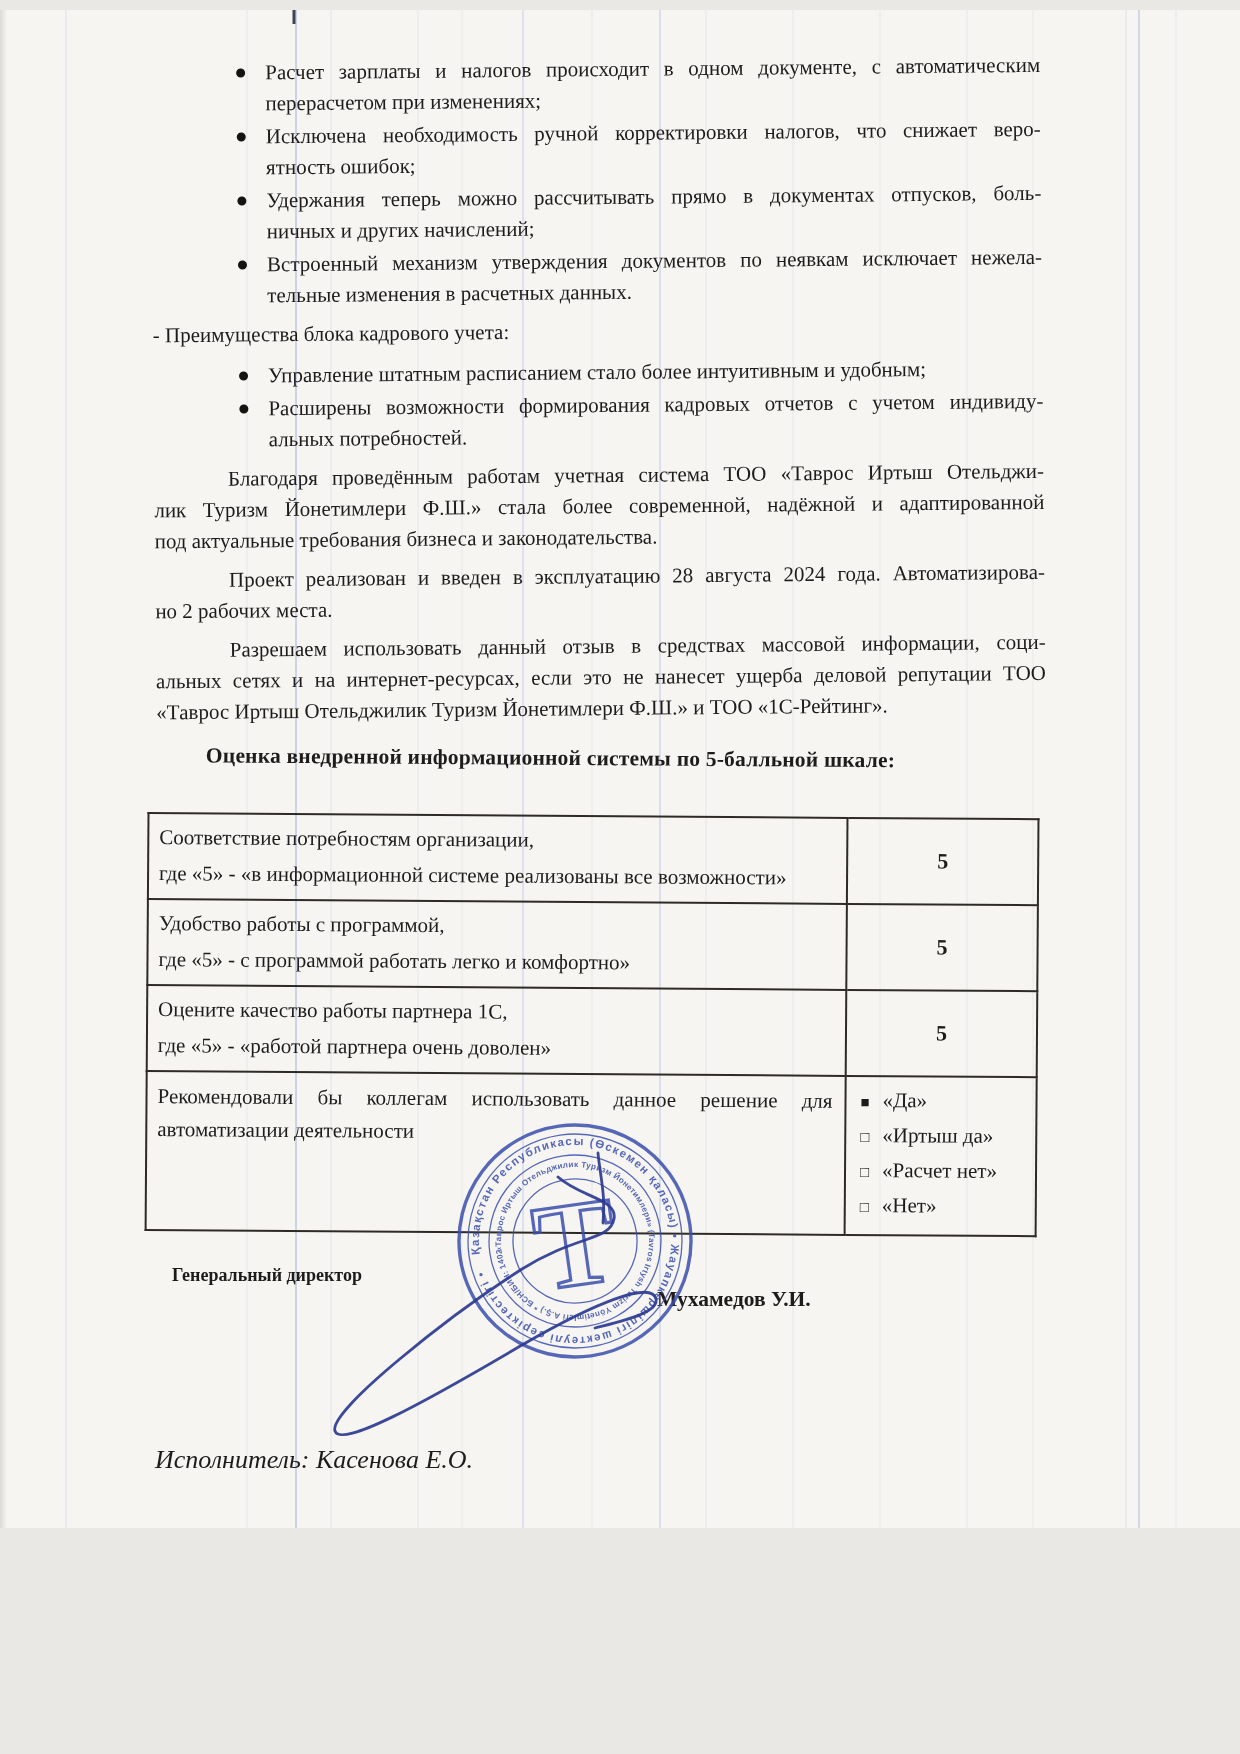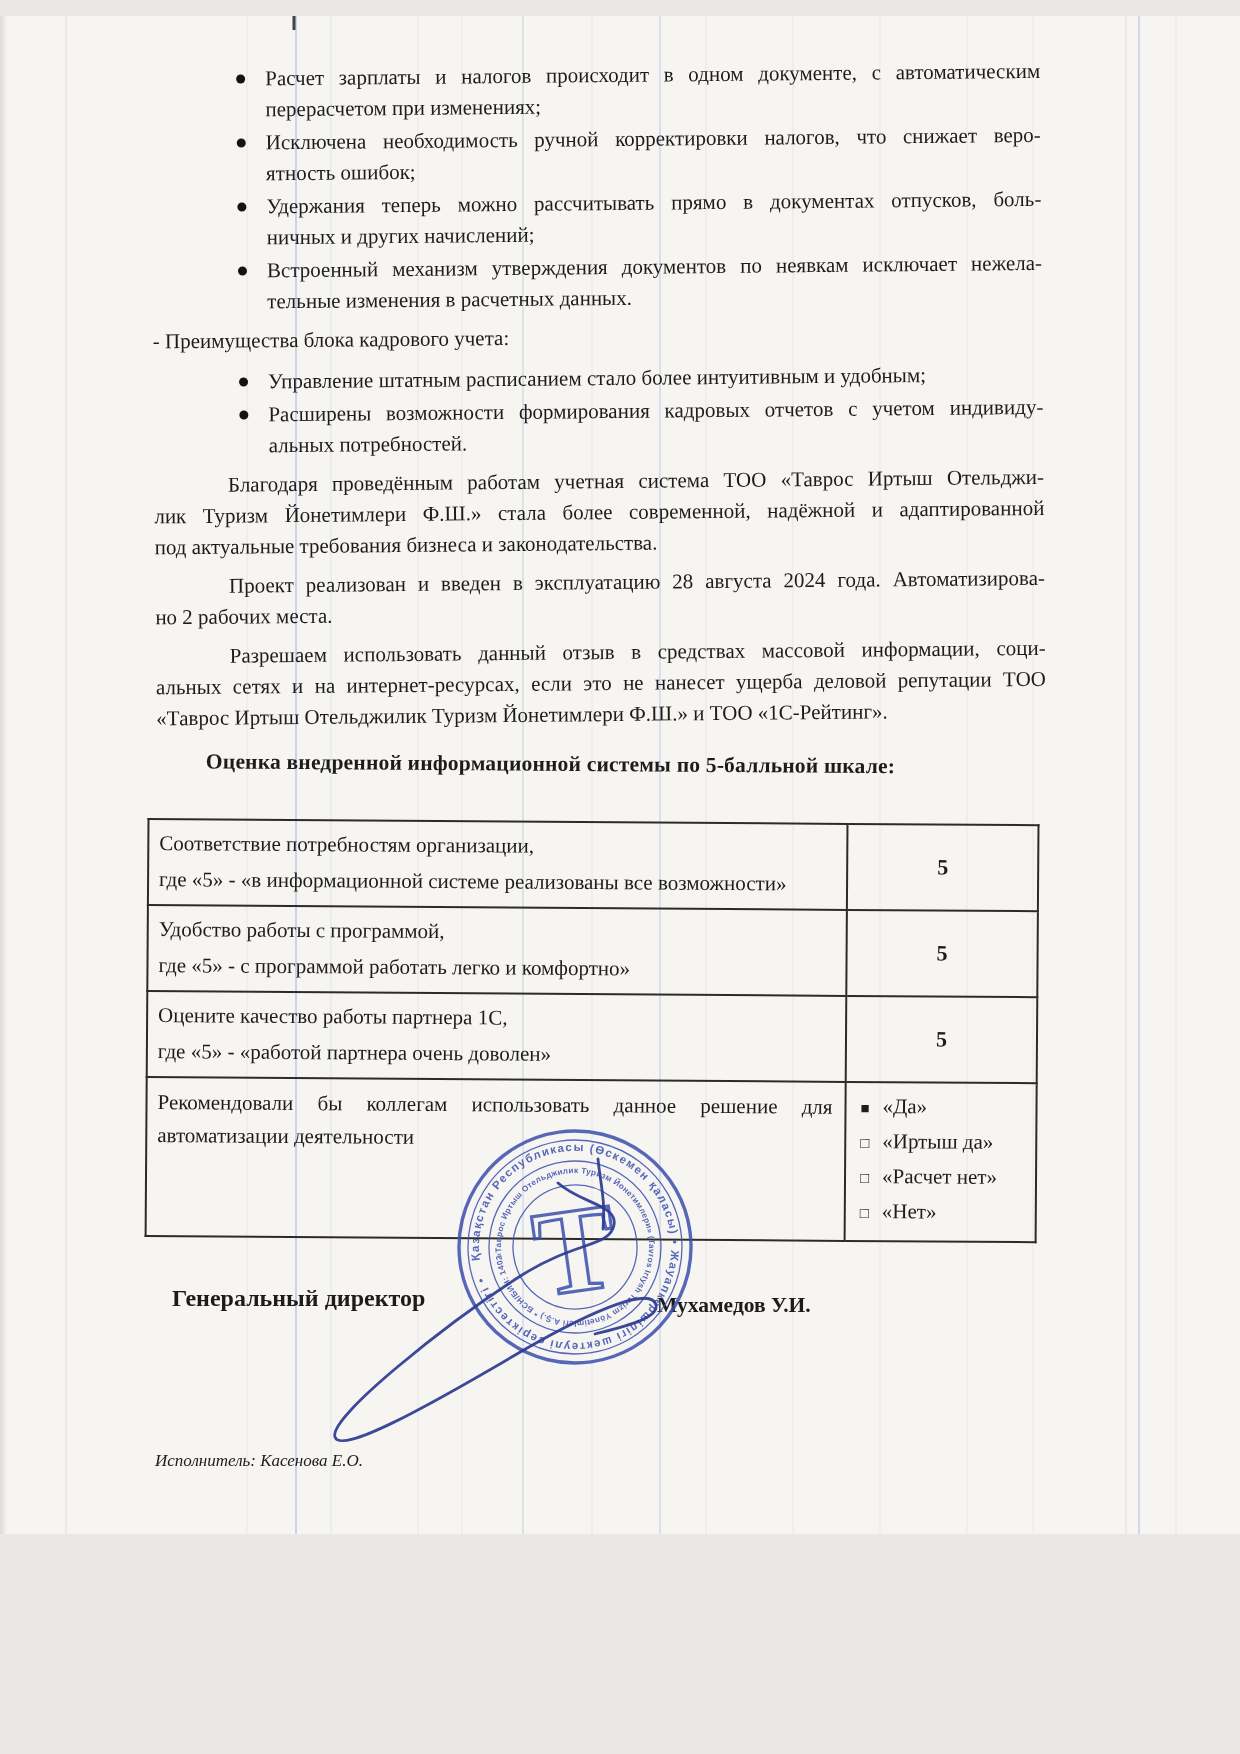--- a/index.html
+++ b/index.html
@@ -2,21 +2,21 @@
 <html lang="ru" style="--text-ink: #1e1c1a; --stamp-ink: #3b4fae; --signature-ink: #2b3a91; --paper: #f6f5f2; --table-border: #2e2b27;"><head>
 <meta charset="utf-8">
 <style>
   :root{
     --text-ink:#1e1c1a; --stamp-ink:#3b4fae; --signature-ink:#2b3a91;
     --paper:#f6f5f2; --table-border:#2e2b27;
   }
   html,body{margin:0;padding:0;}
   body{background:#e9e8e5;}
   .page{
-    position:relative; width:1240px; height:1518px; margin:16px auto;
+    position:relative; width:1240px; height:1518px; margin:10px auto;
     background:var(--paper);
     font-family:"Liberation Serif","DejaVu Serif",serif;
     color:var(--text-ink); overflow:hidden;
   }
   .edge-left{position:absolute;left:0;top:0;width:7px;height:100%;
     background:linear-gradient(90deg,#dcdad5,rgba(220,218,213,0));}
   .scanlines{position:absolute;left:0;top:0;}
   .doc{position:absolute;left:0;top:0;width:1240px;height:1754px;}
 
   
@@ -41,23 +41,23 @@
   td.crit{width:675px;padding:5px 12px 7px 10px;font-size:21px;line-height:36px;
     vertical-align:top;}
   td.score{text-align:center;vertical-align:middle;font-size:22px;font-weight:bold;}
   td.reco{vertical-align:top;padding:8px 12px 10px 10px;font-size:21px;line-height:33px;}
   td.opts{vertical-align:top;padding:7px 0 10px 14px;}
   .opt{display:flex;align-items:baseline;font-size:21px;line-height:33px;}
   .opt .glyph{font-size:15px;width:22px;flex:0 0 22px;}
 
   
   .sig-block{position:absolute;top:1095px;left:0;width:1240px;height:560px;}
-  .sig-title{position:absolute;left:172px;top:174px;font-size:24px;font-weight:bold;}
+  .sig-title{position:absolute;left:172px;top:160px;font-size:18px;font-weight:bold;}
   .sig-name{position:absolute;left:657px;top:182px;font-size:21.5px;font-weight:bold;}
-  .executor{position:absolute;left:155px;top:340px;font-size:17px;font-style:italic;}
+  .executor{position:absolute;left:155px;top:340px;font-size:26px;font-style:italic;}
   .stamp{position:absolute;left:441px;top:2px;width:268px;height:268px;}
   .stamp circle{fill:none;stroke:var(--stamp-ink);}
   .stxt{fill:var(--stamp-ink);font-family:"Liberation Sans","DejaVu Sans",sans-serif;
     font-weight:bold;}
   .smono{fill:none;stroke:var(--stamp-ink);stroke-width:3.2px;
     font-family:"Liberation Serif","DejaVu Serif",serif;font-weight:bold;}
   .autograph{position:absolute;left:300px;top:30px;width:420px;height:320px;}
   .autograph path{fill:none;stroke:var(--signature-ink);stroke-width:2.8;
     stroke-linecap:round;opacity:0.92;}
 </style>

